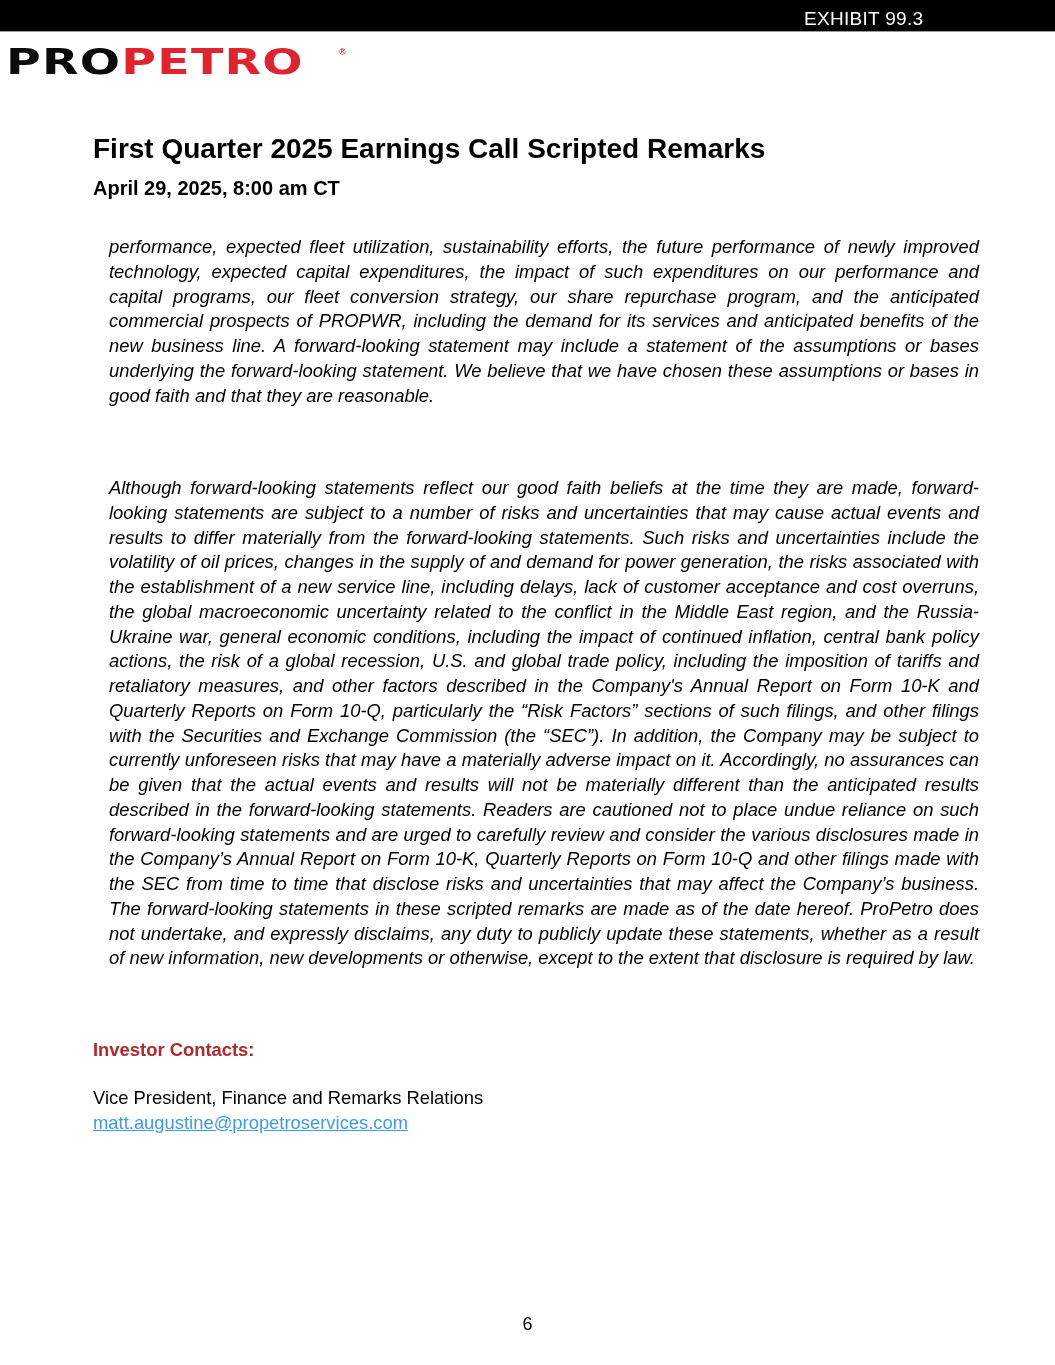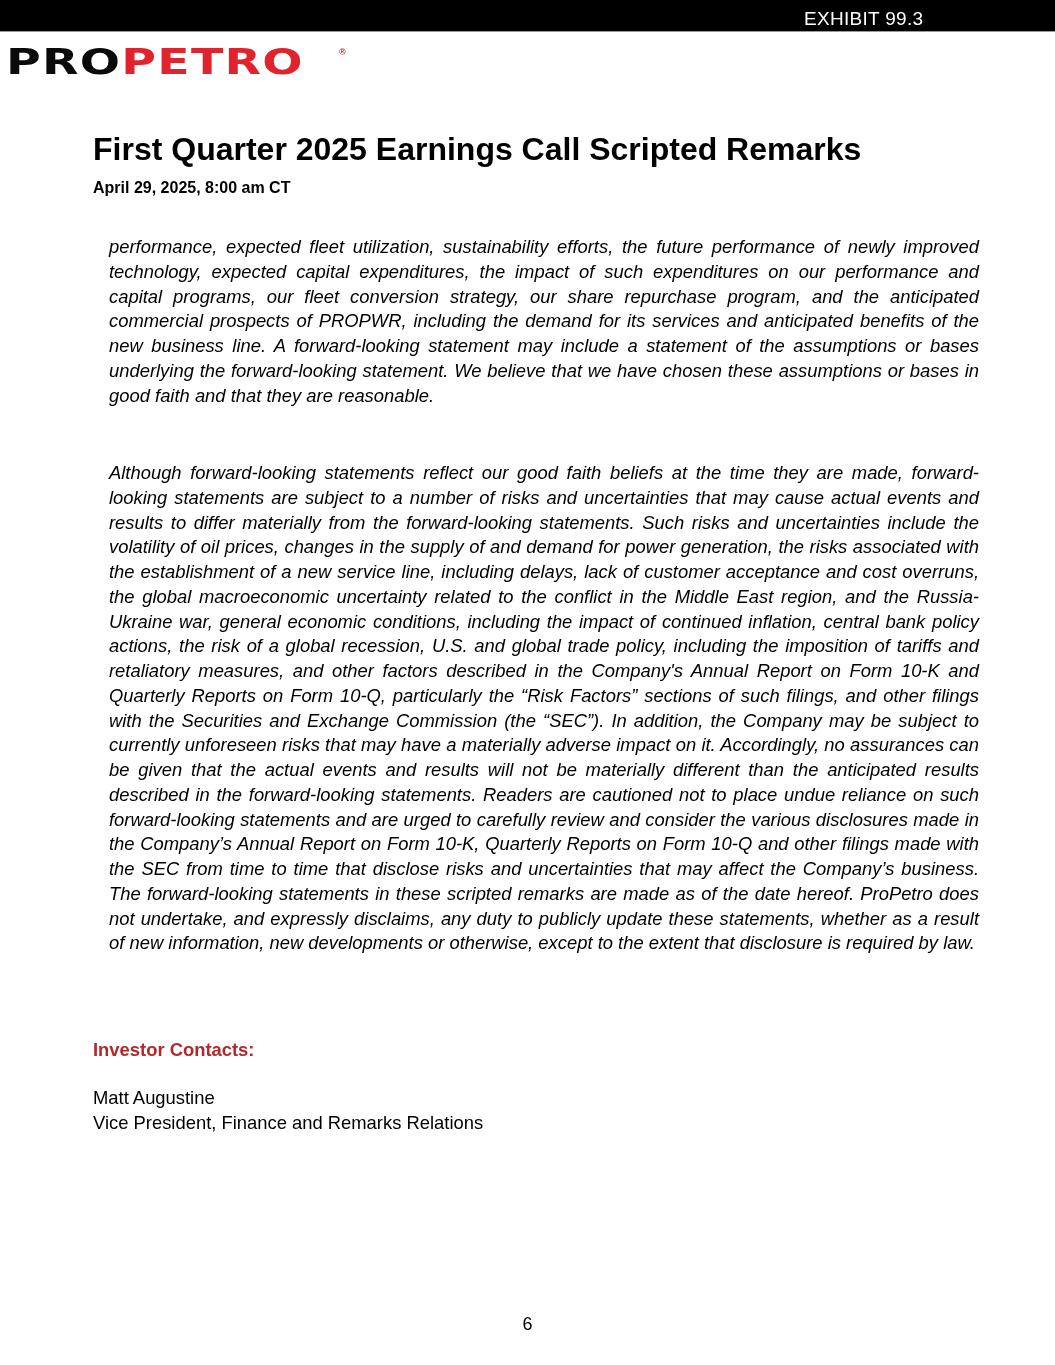--- a/index.html
+++ b/index.html
@@ -58,46 +58,46 @@
       left: 333px;
       top: 3px;
       color: #e0232d;
       font-size: 9px;
       font-weight: 700;
     }
     .title {
       position: absolute;
       left: 93px;
       top: 130px;
-      font-size: 32px;
+      font-size: 28px;
       font-weight: 700;
       line-height: 38px;
       white-space: nowrap;
     }
     .subtitle {
       position: absolute;
       left: 93px;
       top: 177px;
-      font-size: 16px;
+      font-size: 20px;
       font-weight: 700;
       line-height: 22px;
       white-space: nowrap;
     }
     .para {
       position: absolute;
       left: 93px;
       width: 870px;
       font-size: 18.4px;
       line-height: 24.75px;
       font-style: italic;
       text-align: justify;
       margin: 16px;
     }
     .para1 { top: 219px; }
-    .para2 { top: 445px; }
+    .para2 { top: 460px; }
     .contacts-heading {
       position: absolute;
       left: 93px;
       top: 1038px;
       font-size: 18.4px;
       font-weight: 700;
       color: #b3282d;
       line-height: 24px;
     }
     .contact-block {
@@ -137,17 +137,17 @@
 
 <h1 class="title" style="margin:0;">First Quarter 2025 Earnings Call Scripted Remarks</h1>
 <div class="subtitle">April 29, 2025, 8:00 am CT</div>
 
 <p class="para para1">performance, expected fleet utilization, sustainability efforts, the future performance of newly improved technology, expected capital expenditures, the impact of such expenditures on our performance and capital programs, our fleet conversion strategy, our share repurchase program, and the anticipated commercial prospects of PROPWR, including the demand for its services and anticipated benefits of the new business line. A forward-looking statement may include a statement of the assumptions or bases underlying the forward-looking statement. We believe that we have chosen these assumptions or bases in good faith and that they are reasonable.</p>
 <p class="para para2">Although forward-looking statements reflect our good faith beliefs at the time they are made, forward-looking statements are subject to a number of risks and uncertainties that may cause actual events and results to differ materially from the forward-looking statements. Such risks and uncertainties include the volatility of oil prices, changes in the supply of and demand for power generation, the risks associated with the establishment of a new service line, including delays, lack of customer acceptance and cost overruns, the global macroeconomic uncertainty related to the conflict in the Middle East region, and the Russia-Ukraine war, general economic conditions, including the impact of continued inflation, central bank policy actions, the risk of a global recession, U.S. and global trade policy, including the imposition of tariffs and retaliatory measures, and other factors described in the Company's Annual Report on Form 10-K and Quarterly Reports on Form 10-Q, particularly the “Risk Factors” sections of such filings, and other filings with the Securities and Exchange Commission (the “SEC”). In addition, the Company may be subject to currently unforeseen risks that may have a materially adverse impact on it. Accordingly, no assurances can be given that the actual events and results will not be materially different than the anticipated results described in the forward-looking statements. Readers are cautioned not to place undue reliance on such forward-looking statements and are urged to carefully review and consider the various disclosures made in the Company’s Annual Report on Form 10-K, Quarterly Reports on Form 10-Q and other filings made with the SEC from time to time that disclose risks and uncertainties that may affect the Company’s business. The forward-looking statements in these scripted remarks are made as of the date hereof. ProPetro does not undertake, and expressly disclaims, any duty to publicly update these statements, whether as a result of new information, new developments or otherwise, except to the extent that disclosure is required by law.</p>
 
 <div class="contacts-heading">Investor Contacts:</div>
 
 <div class="contact-block">
-  <span class="contact-line">Matt Augustine</span>
   <span class="contact-line">Vice President, Finance and Remarks Relations</span>
+  <a class="contact-line contact-email">matt.augustine@propetroservices.com</a>
 </div>
 
 <div class="page-number">6</div>
 
 </body></html>

